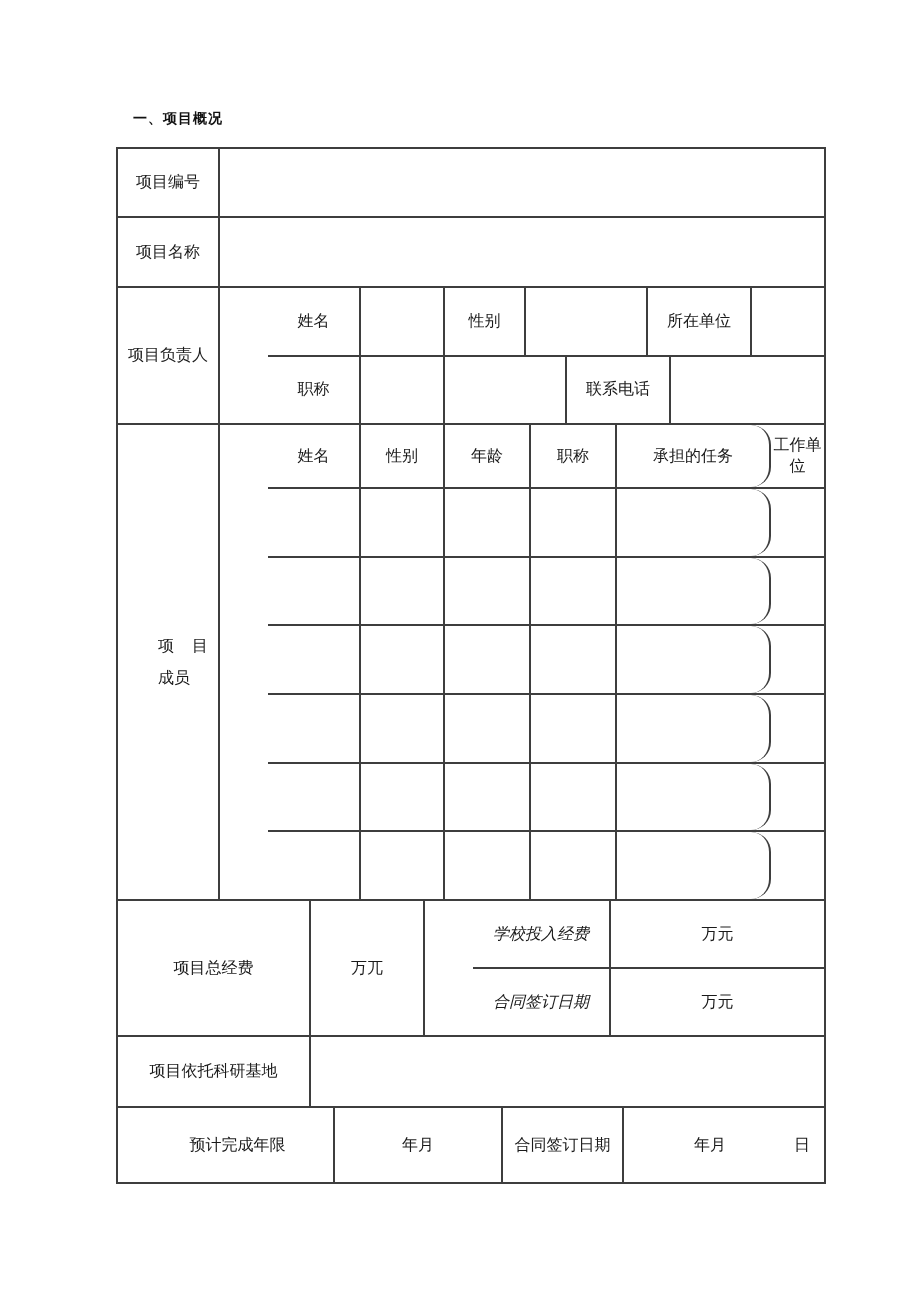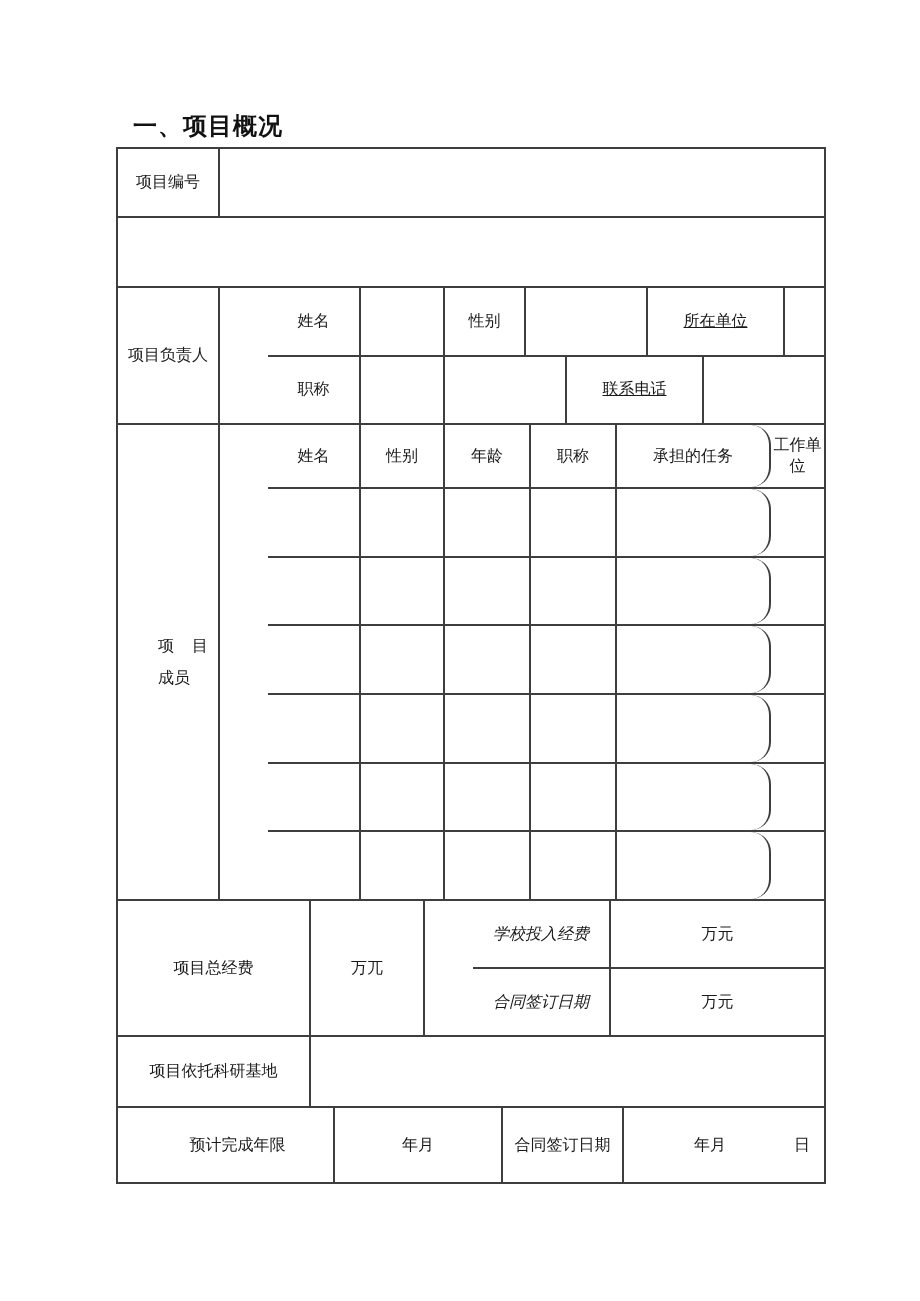--- a/index.html
+++ b/index.html
@@ -6,61 +6,62 @@
   * { margin: 0; padding: 0; box-sizing: border-box; }
   html, body { background: #ffffff; }
   body {
     width: 920px; height: 1301px; position: relative;
     font-family: "Liberation Serif", "DejaVu Serif", serif;
     color: #1a1a1a; font-size: 16px;
   }
   .doc-title {
     position: absolute; left: 133px; top: 110px;
     font-family: "Liberation Sans", "DejaVu Sans", sans-serif;
-    font-weight: bold; font-size: 24px; color: #111;
+    font-weight: bold; font-size: 14px; color: #111;
     letter-spacing: 1px; white-space: nowrap;
   }
   .tbl {
     position: absolute; left: 116px; top: 147px; width: 710px;
     border: 2px solid var(--bc); background: #fff;
     display: flex; flex-direction: column;
   }
   .trow { display: flex; border-bottom: 2px solid var(--bc); flex-shrink: 0; }
   .trow.end { border-bottom: none; padding-left: 24px; }
   .c {
     border-right: 2px solid var(--bc); flex-shrink: 0;
     display: flex; align-items: center; justify-content: center;
     text-align: center; overflow: hidden;
   }
   .c.last { border-right: none; flex: 1 1 auto; }
   .sub { flex: 1 1 auto; display: flex; flex-direction: column; min-width: 0; }
   .subrow { display: flex; border-bottom: 2px solid var(--bc); flex: 1 1 auto; margin-left: 48px; }
   .subrow.end { border-bottom: none; }
   .w102 { width: 102px; } .w93 { width: 93px; } .w84 { width: 84px; }
   .w81 { width: 81px; } .w86 { width: 86px; } .w122 { width: 122px; }
-  .w116 { width: 137px; text-decoration: underline; } .w154 { width: 154px; border-radius: 20px; }
+  .w116 { width: 104px; } .w154 { width: 154px; border-radius: 20px; }
   .w193 { width: 193px; } .w114 { width: 114px; } .w138 { width: 138px; font-style: italic; }
   .w168 { width: 168px; } .w121 { width: 121px; }
   .member-label-block { width: 100%; padding-left: 40px; text-align: left; line-height: 32px; }
   .member-label-block .line1 { letter-spacing: 7px; white-space: nowrap; }
   .date-cell { justify-content: space-between; padding-left: 70px; padding-right: 14px; text-align: left; }
 </style>
 </head>
 <body>
 
 <div class="doc-title">一、项目概况</div>
 
 <div class="tbl">
 
   <div class="trow" style="height:69px">
     <div class="c w102">项目编号</div>
     <div class="c last"></div>
   </div>
 
   <div class="trow" style="height:70px">
+    <div class="c w102">项目名称</div>
     <div class="c last"></div>
   </div>
 
   <div class="trow" style="height:137px">
     <div class="c w102">项目负责人</div>
     <div class="sub">
       <div class="subrow">
         <div class="c w93">姓名</div>
         <div class="c w84"></div>
         <div class="c w81">性别</div>

